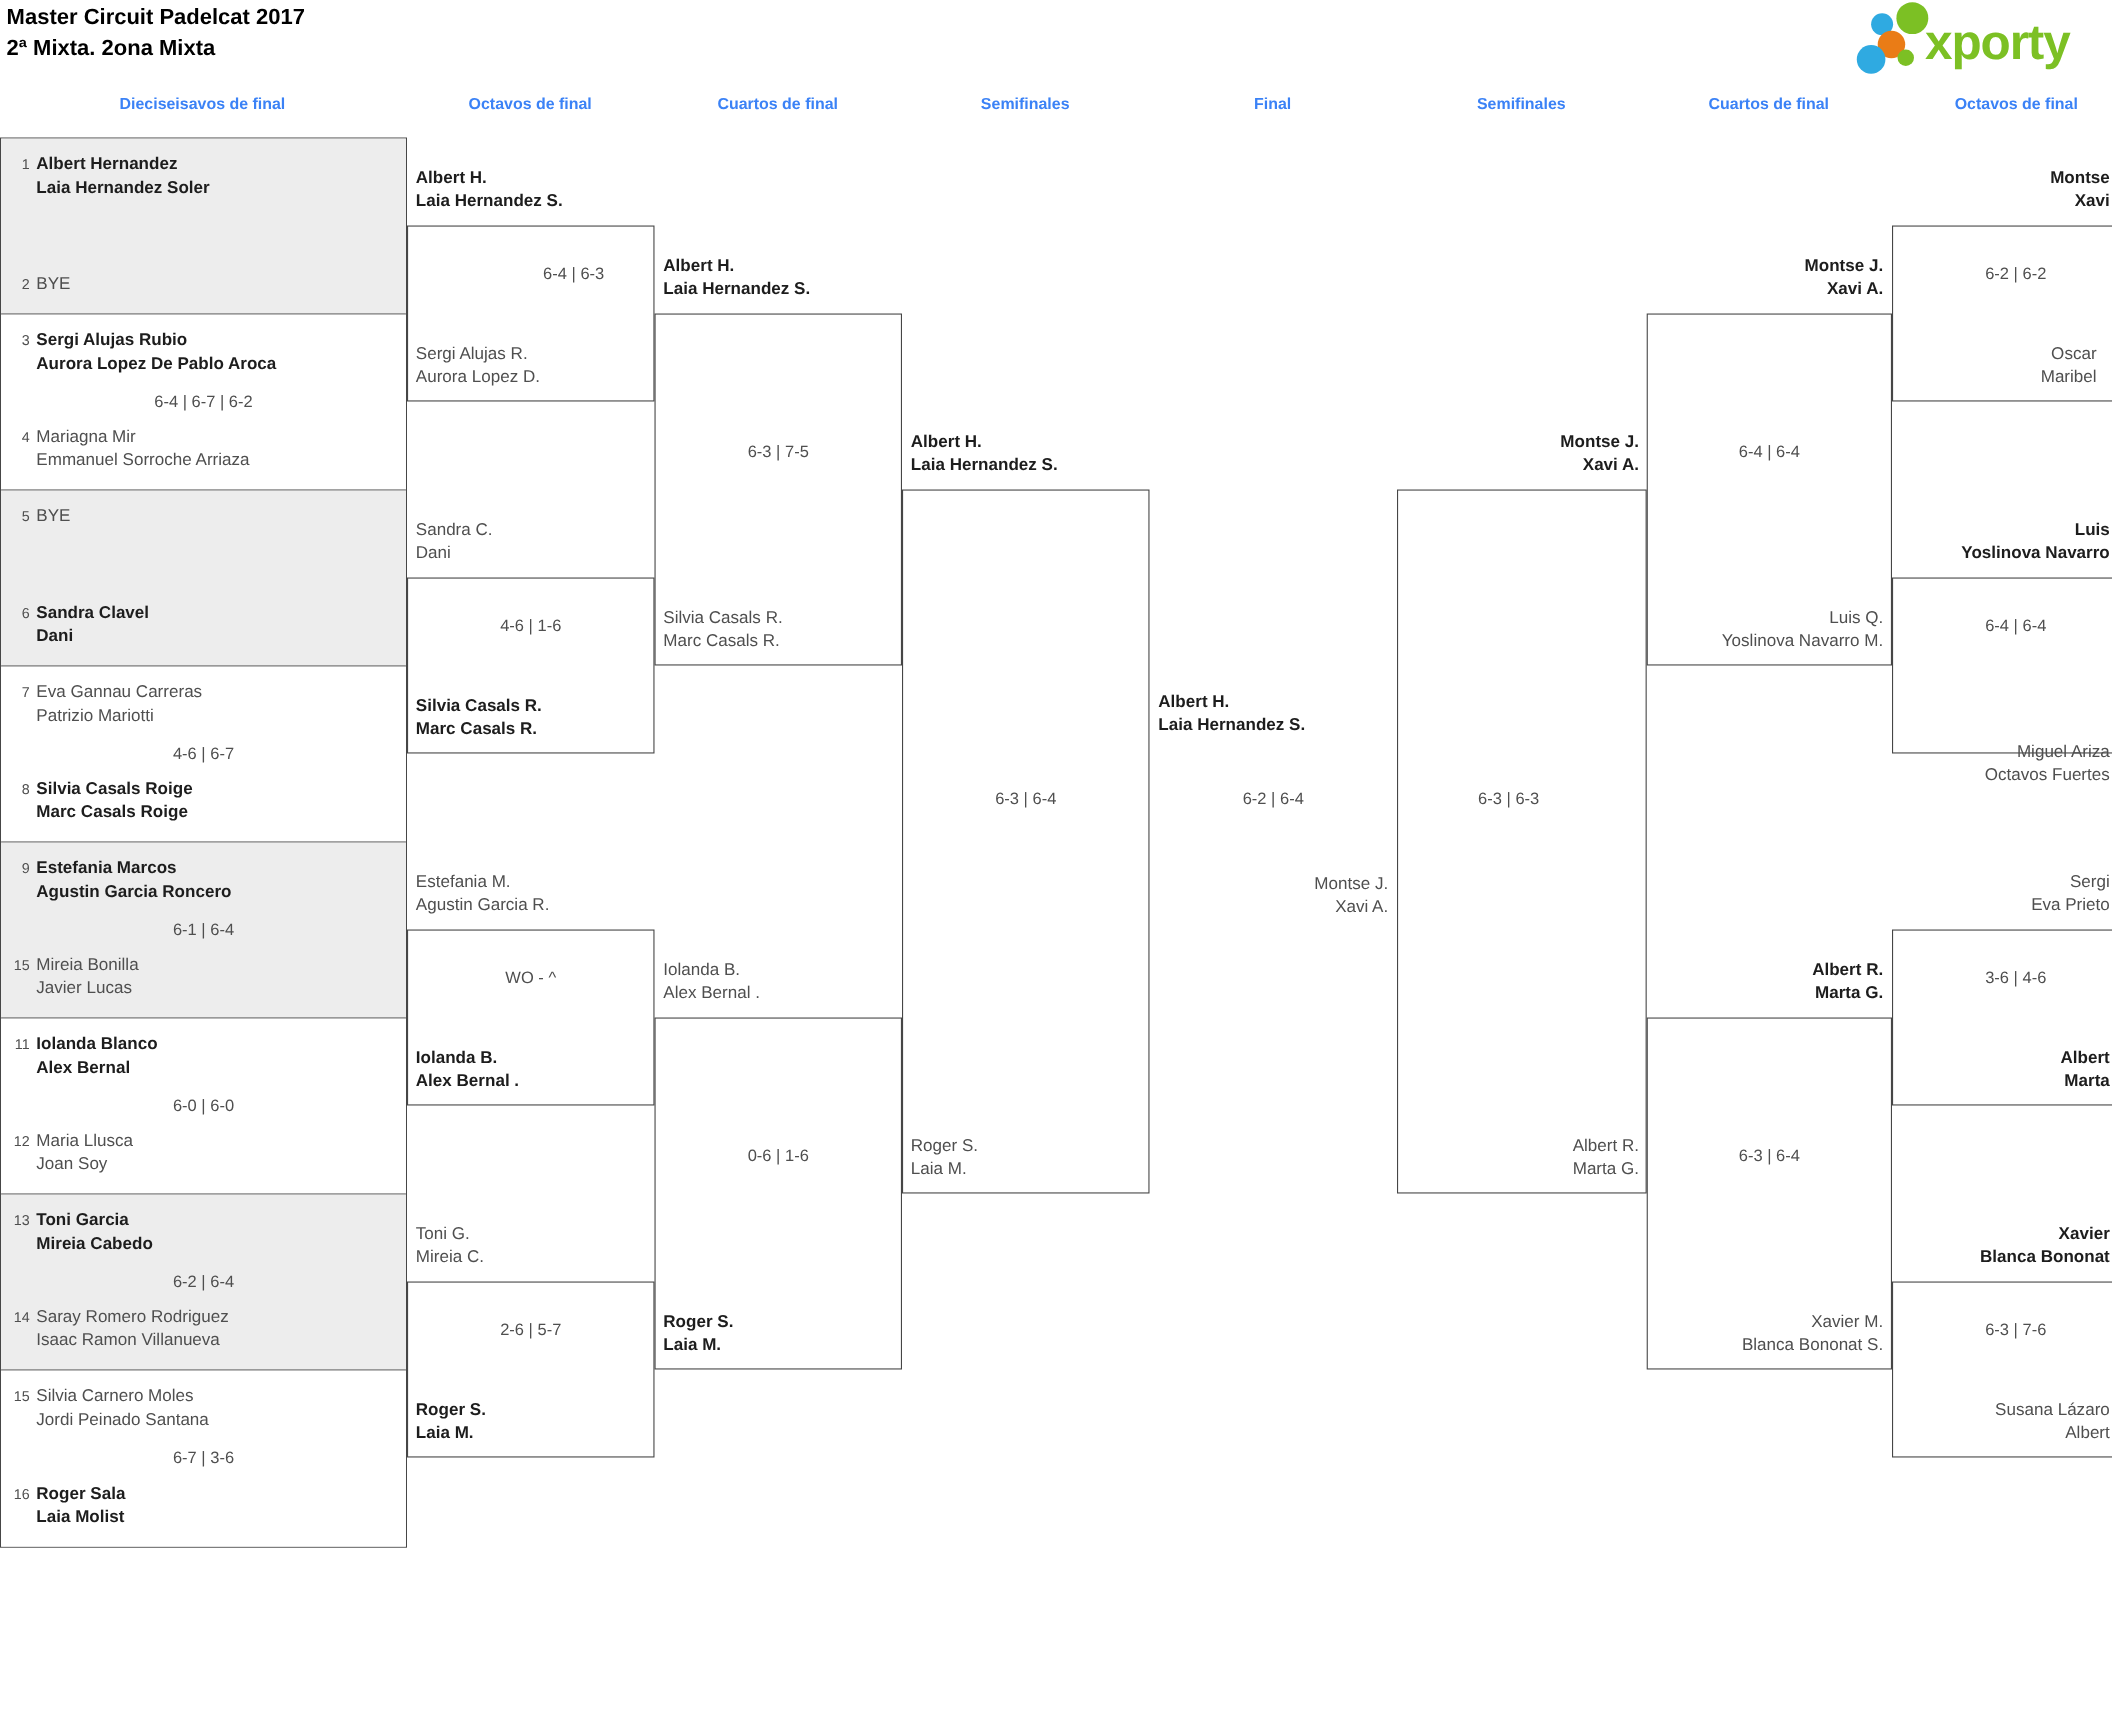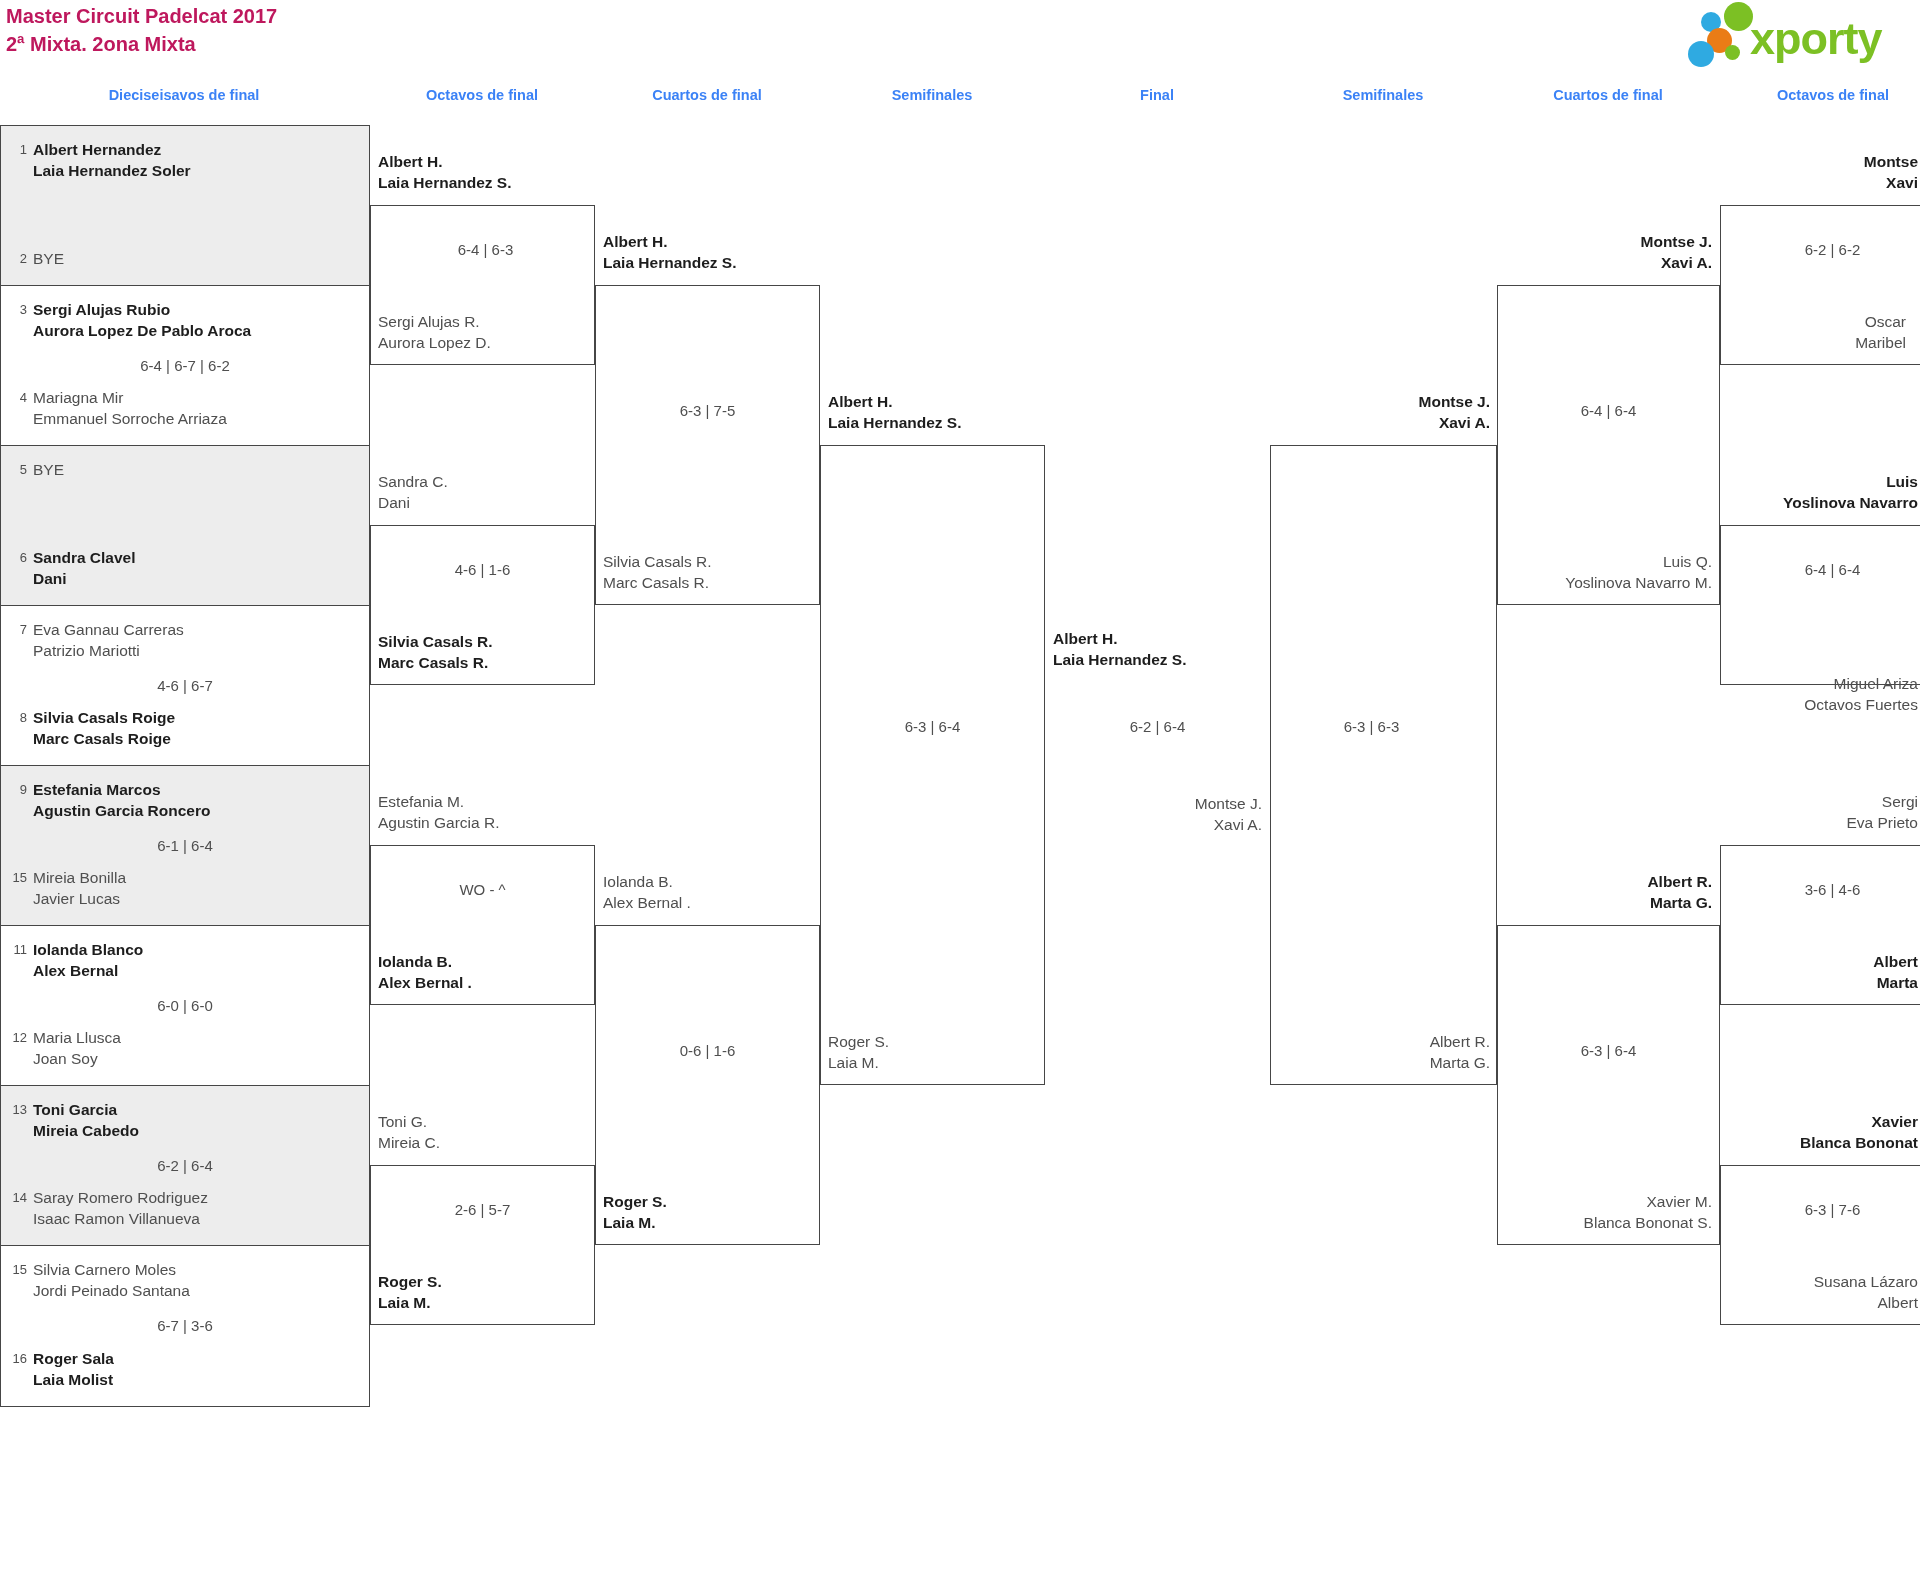--- a/index.html
+++ b/index.html
@@ -1,18 +1,18 @@
 <!DOCTYPE html>
 <html><head>
 <meta charset="utf-8">
 <style>
   html,body{margin:0;padding:0;}
   .canvas{position:relative;width:1920px;height:1572px;overflow:hidden;background:#ffffff;
           font-family:"Liberation Sans",sans-serif;}
-  .title{position:absolute;left:6px;top:2px;font-size:20px;font-weight:bold;color:#be185d;line-height:28px;}
+  .title{position:absolute;left:6px;top:2px;font-size:20px;font-weight:bold;color:#000000;line-height:28px;}
   .rh{position:absolute;top:87px;width:220px;text-align:center;font-size:14.5px;font-weight:bold;color:#3b82f6;white-space:nowrap;}
   .r32col{position:absolute;left:0;top:125px;width:370px;border:1px solid #464646;box-sizing:border-box;}
   .blk{position:relative;height:160px;box-sizing:border-box;border-bottom:1px solid #464646;background:#ffffff;}
   .blk:last-child{border-bottom:none;}
   .blk.g{background:#ededed;}
   .entry{position:absolute;left:6px;right:4px;display:flex;gap:6px;align-items:flex-start;}
   .entry.top{top:13px;}
   .entry.bot{bottom:16px;}
   .entry .num{flex:0 0 20px;text-align:right;font-size:13px;color:#4f4f4f;padding-top:3px;}
   .nm{font-size:15.5px;line-height:21px;color:#4f4f4f;white-space:nowrap;}
@@ -206,21 +206,21 @@
   <div class="box" style="left:1497px;top:925px;width:223px;height:320px;"></div>
   <div class="box" style="left:1720px;top:205px;width:225px;height:160px;"></div>
   <div class="box" style="left:1720px;top:525px;width:225px;height:160px;"></div>
   <div class="box" style="left:1720px;top:845px;width:225px;height:160px;"></div>
   <div class="box" style="left:1720px;top:1165px;width:225px;height:160px;"></div>
 
   <div class="team w" style="left:378px;top:151px;">
       <span>Albert H.</span>
       <span>Laia Hernandez S.</span>
     </div>
-  <div class="score" style="left:354px;top:241px;width:263px;">6-4 | 6-3</div>
+  <div class="score" style="left:390px;top:241px;width:263px;">6-4 | 6-3</div>
   <div class="team" style="left:378px;top:311px;">
       <span>Sergi Alujas R.</span>
       <span>Aurora Lopez D.</span>
     </div>
 
   <div class="team" style="left:378px;top:471px;">
       <span>Sandra C.</span>
       <span>Dani</span>
     </div>
   <div class="score" style="left:370px;top:561px;width:225px;">4-6 | 1-6</div>

